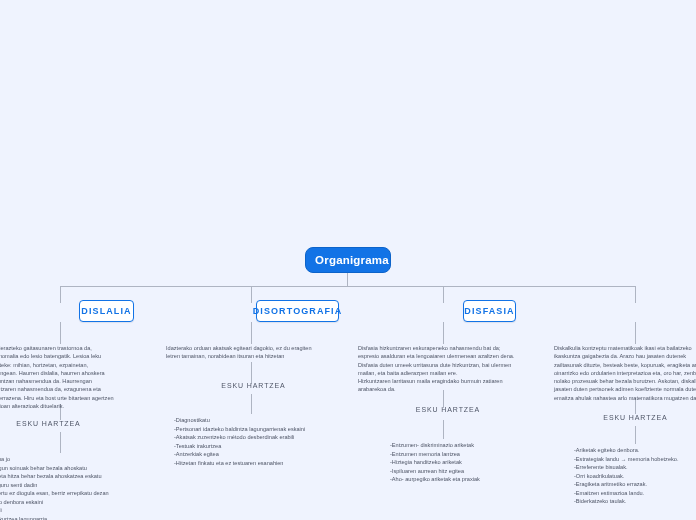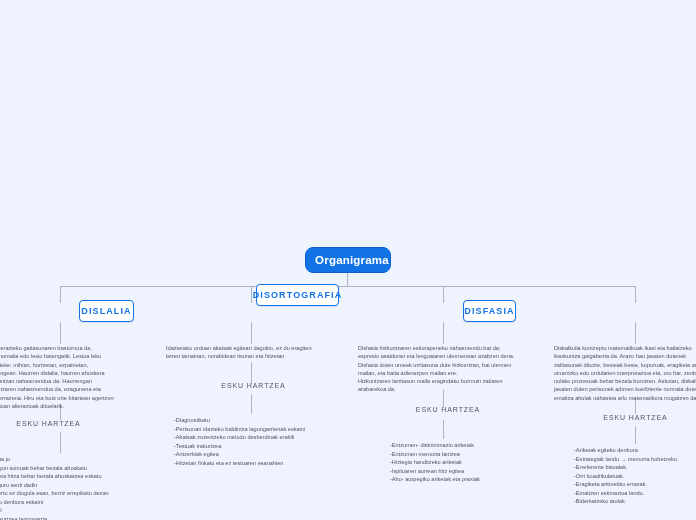--- a/index.html
+++ b/index.html
@@ -118,21 +118,21 @@
   <div class="conn h-line" style="left:60px; top:286px; width:575px;"></div>
 
   <div class="conn v-line" style="left:60px;  top:286px; height:17px;"></div>
   <div class="conn v-line" style="left:251px; top:286px; height:17px;"></div>
   <div class="conn v-line" style="left:443px; top:286px; height:17px;"></div>
   <div class="conn v-line" style="left:635px; top:286px; height:17px;"></div>
 
   <div class="cat-node" style="left:33px;  top:300px; width:55px;">
     <span>DISLALIA</span>
   </div>
-  <div class="cat-node" style="left:210px; top:284px; width:83px;">
+  <div class="cat-node" style="left:210px; top:300px; width:83px;">
     <span>DISORTOGRAFIA</span>
   </div>
   <div class="cat-node" style="left:417px; top:300px; width:53px;">
     <span>DISFASIA</span>
   </div>
 
   <div class="conn v-line" style="left:60px;  top:322px; height:22px;"></div>
   <div class="conn v-line" style="left:251px; top:322px; height:22px;"></div>
   <div class="conn v-line" style="left:443px; top:322px; height:22px;"></div>
   <div class="conn v-line" style="left:635px; top:322px; height:22px;"></div>

